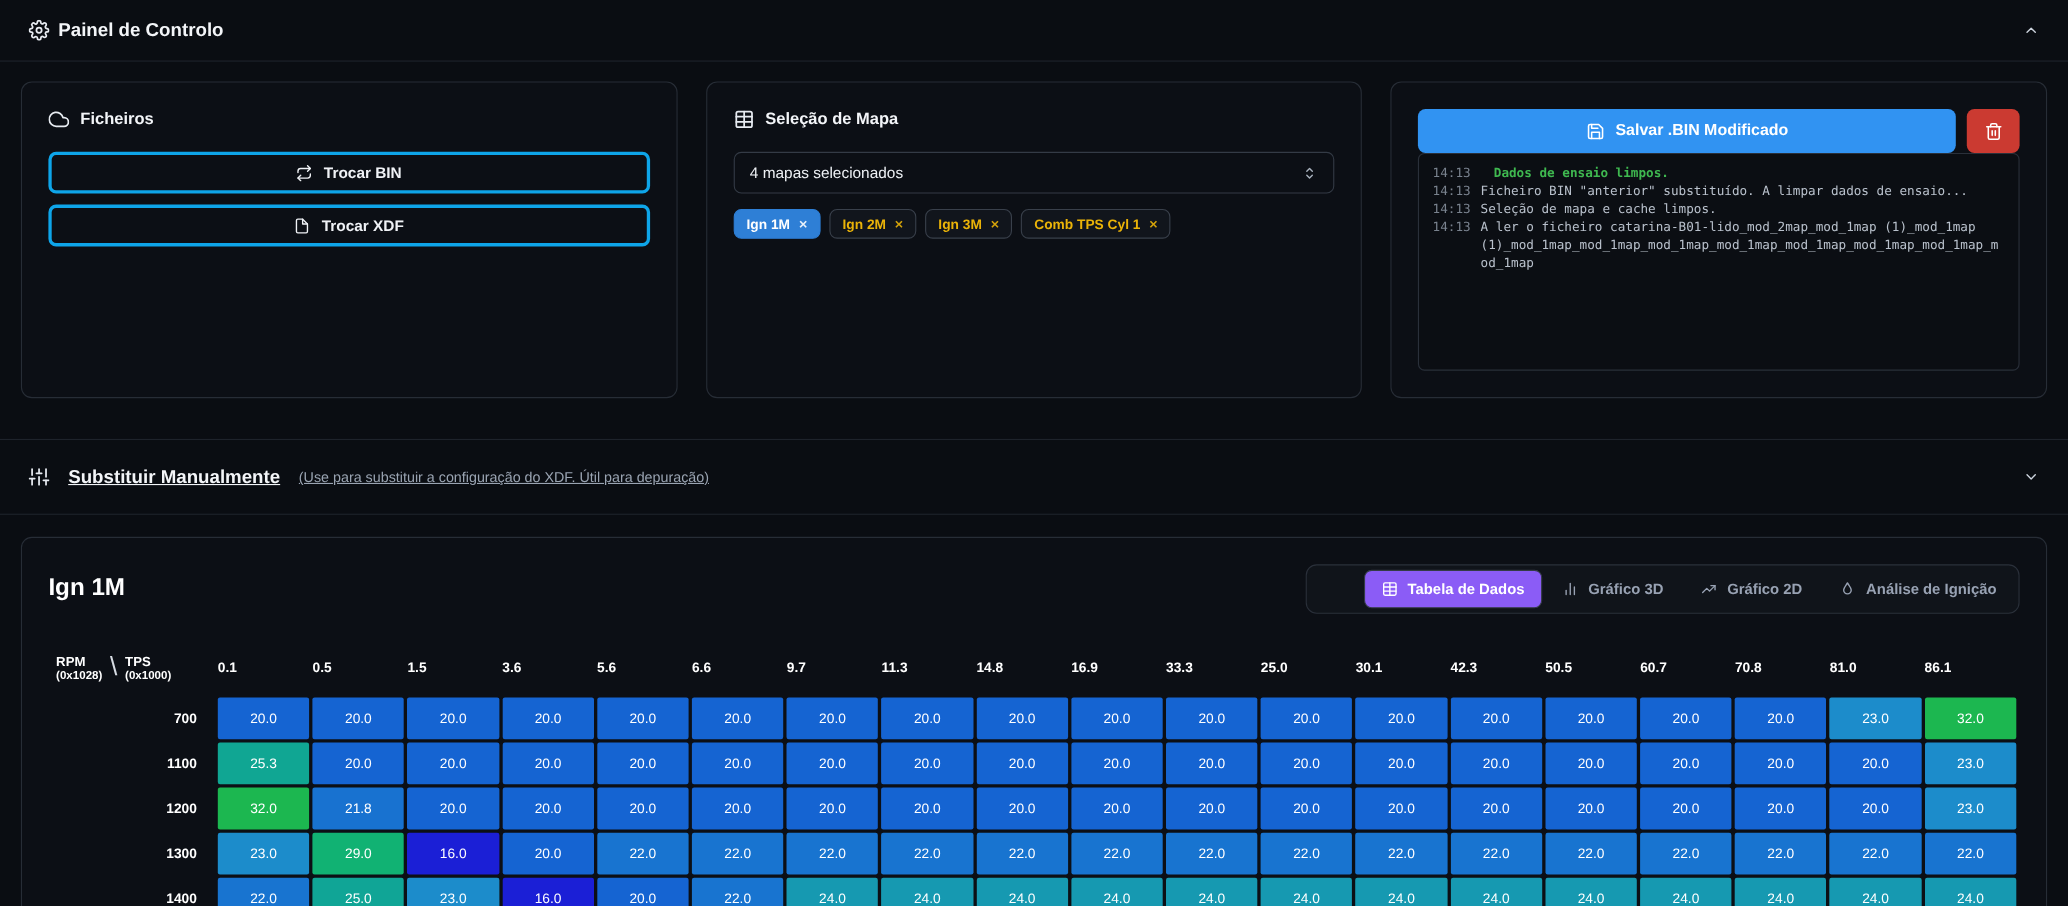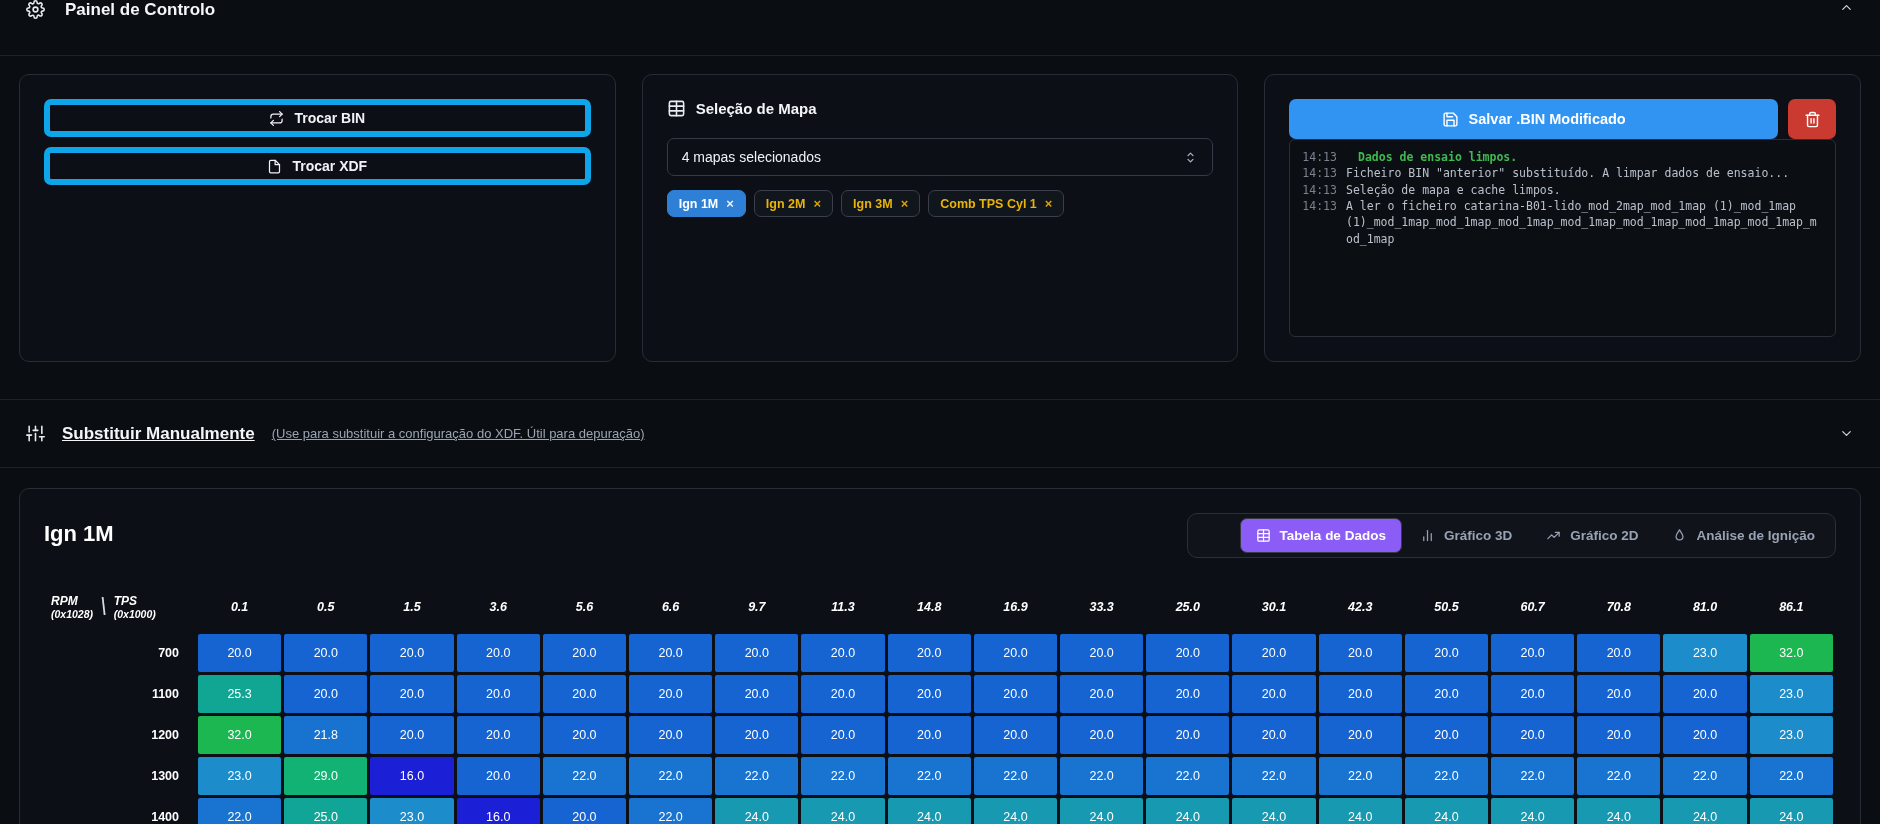--- a/index.html
+++ b/index.html
@@ -10,39 +10,39 @@
   }
   button { font-family:inherit; cursor:pointer; }
   .ic { display:inline-flex; align-items:center; justify-content:center; flex:0 0 auto; }
   .ic svg { width:100%; height:100%; }
   .ic14 { width:15px; height:15px; }
   .ic15 { width:17px; height:17px; }
   .ic16 { width:19px; height:19px; }
 
   
   .topbar {
-    height:56px; display:flex; gap:20px;
+    height:56px; display:flex; align-items:center; gap:8px;
     padding:0 26px; border-bottom:1px solid #1e232b;
   }
   .topbar-title { font-size:17px; font-weight:700; color:#f3f5f8; }
   .topbar-chevron { margin-left:auto; color:#cdd4de; }
 
   
   .cards-row { display:flex; gap:26px; padding:18px 19px 0 19px; }
   .card {
     flex:1 1 0; height:288px; border:1px solid #272d36; border-radius:10px;
     background:#0c0f15; padding:24px; display:flex; flex-direction:column;
   }
   .card-head { display:flex; align-items:center; gap:10px; margin-bottom:20px; color:#e8ecf2; }
   .card-title { font-size:15px; font-weight:700; color:#f3f5f8; }
 
   .dark-btn {
     width:100%; height:38px; margin-bottom:10px;
     display:flex; align-items:center; justify-content:center; gap:10px;
-    background:#0c0f15; border:6px solid #0ea5e9; border-radius:7px;
+    background:#0c0f15; border:3px solid #0ea5e9; border-radius:7px;
     color:#f0f2f6; font-size:14px; font-weight:600;
   }
 
   .select {
     width:100%; height:38px; display:flex; align-items:center; justify-content:space-between;
     padding:0 14px; border:1px solid #343b46; border-radius:7px; background:#0c0f15;
     color:#eef1f5; font-size:14px; cursor:pointer;
   }
   .select .ic { color:#aab3bf; }
 
@@ -103,21 +103,21 @@
   .tab {
     display:flex; align-items:center; gap:9px; padding:9px 15px;
     background:transparent; border:1px solid transparent; border-radius:7px;
     color:#98a2b3; font-size:13.5px; font-weight:600;
   }
   .tab-active { background:#8b5cf6; color:#fff; border-color:#343b46;margin-left:48px; }
   .tab .ic { width:15px; height:15px; }
 
   
   .map-table { width:100%; margin-top:28px; border-collapse:separate; border-spacing:3px; }
-  .map-table thead th { padding:4px 0 10px 0; font-size:12.5px; font-weight:700; color:#fff; text-align:center;font-style:italic; }
+  .map-table thead th { padding:4px 0 10px 0; font-size:12.5px; font-weight:700; color:#fff; text-align:left; }
   .corner { width:148px; }
   .corner-inner { display:flex; align-items:center; justify-content:flex-start; gap:7px; padding-left:4px; }
   .ax { display:flex; flex-direction:column; line-height:1.2; }
   .ax-rpm { align-items:flex-start; }
   .ax-tps { align-items:flex-start; }
   .ax-l { font-size:12px; font-weight:700; color:#fff; }
   .ax-a { font-size:10.5px; font-weight:700; color:#fff; }
   .slash { font-size:24px; font-weight:400; color:#d6dbe2; }
   .row-th { font-size:12.5px; font-weight:700; color:#fff; text-align:right; padding-right:16px; }
   .cell {
@@ -139,20 +139,28 @@
   <span class="ic ic14 topbar-chevron">
       <svg viewBox="0 0 24 24" fill="none" stroke="currentColor" stroke-width="2" stroke-linecap="round" stroke-linejoin="round">
         <polyline points="6 15 12 9 18 15"></polyline>
       </svg>
     </span>
 </header>
 
 <div class="cards-row">
 
   <section class="card">
+    <div class="card-head">
+      <span class="ic ic16">
+          <svg viewBox="0 0 24 24" fill="none" stroke="currentColor" stroke-width="2" stroke-linecap="round" stroke-linejoin="round">
+            <path d="M18 10h-1.26A8 8 0 1 0 9 20h9a5 5 0 0 0 0-10z"></path>
+          </svg>
+        </span>
+      <h2 class="card-title">Ficheiros</h2>
+    </div>
     <button class="dark-btn">
       <span class="ic ic14">
           <svg viewBox="0 0 24 24" fill="none" stroke="currentColor" stroke-width="2" stroke-linecap="round" stroke-linejoin="round">
             <polyline points="17 1 21 5 17 9"></polyline>
             <path d="M3 11V9a4 4 0 0 1 4-4h14"></path>
             <polyline points="7 23 3 19 7 15"></polyline>
             <path d="M21 13v2a4 4 0 0 1-4 4H3"></path>
           </svg>
         </span>
       <span>Trocar BIN</span>

